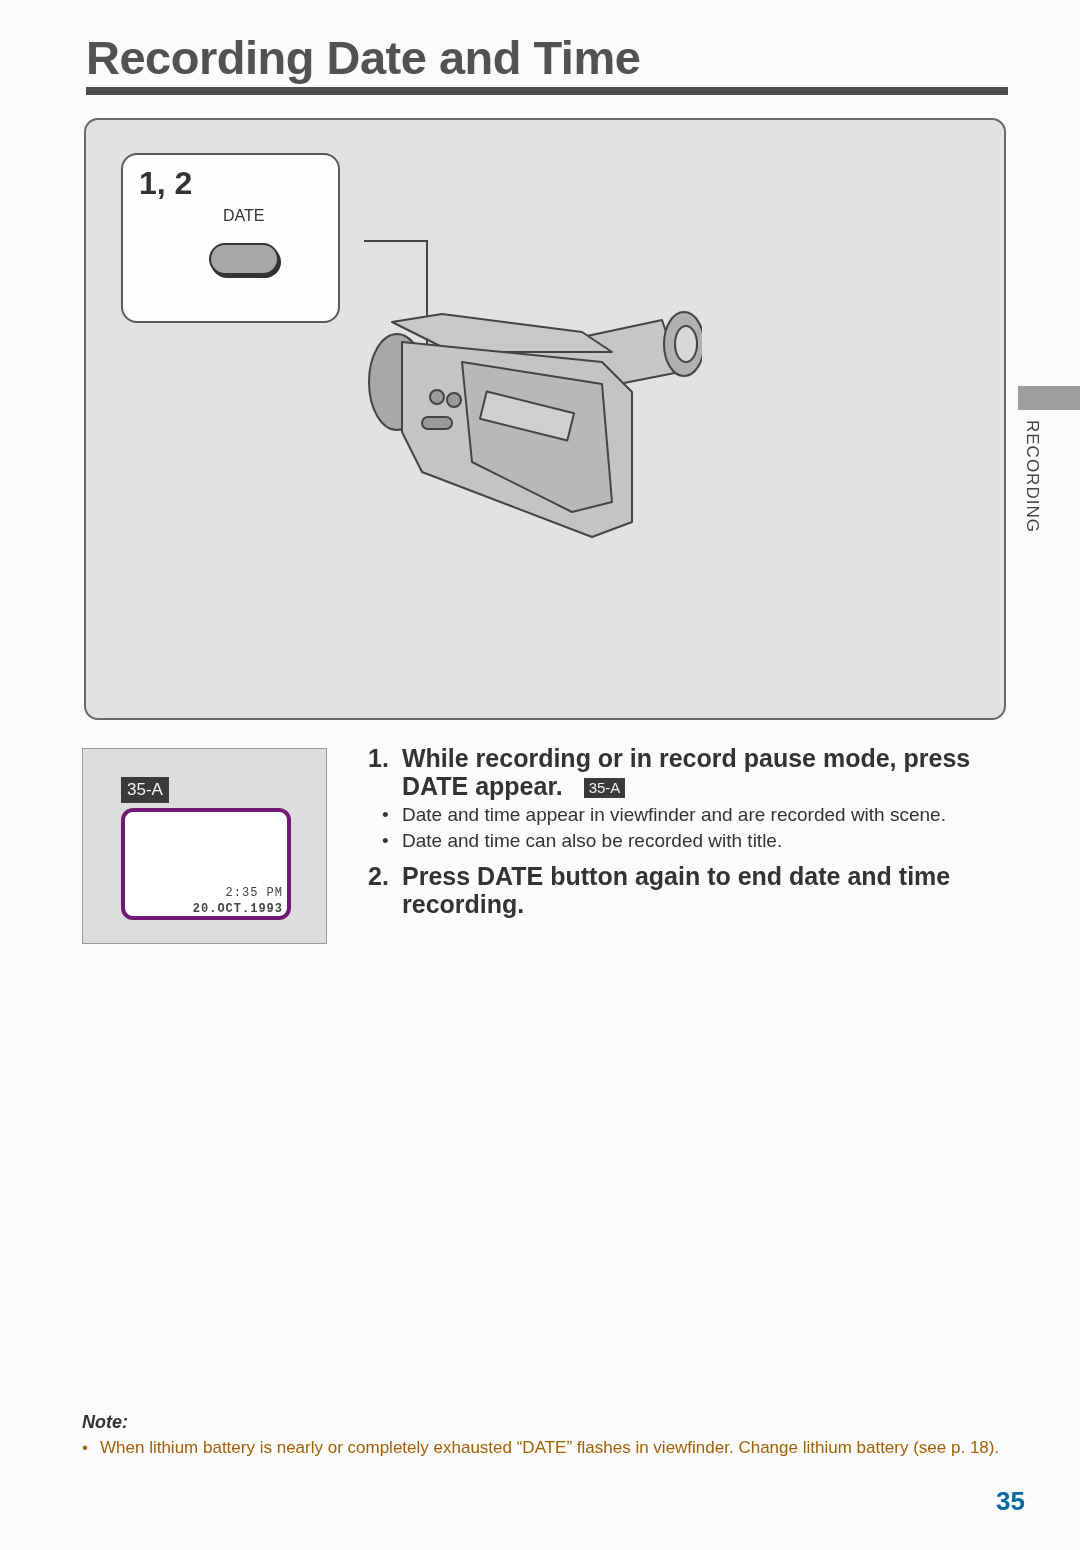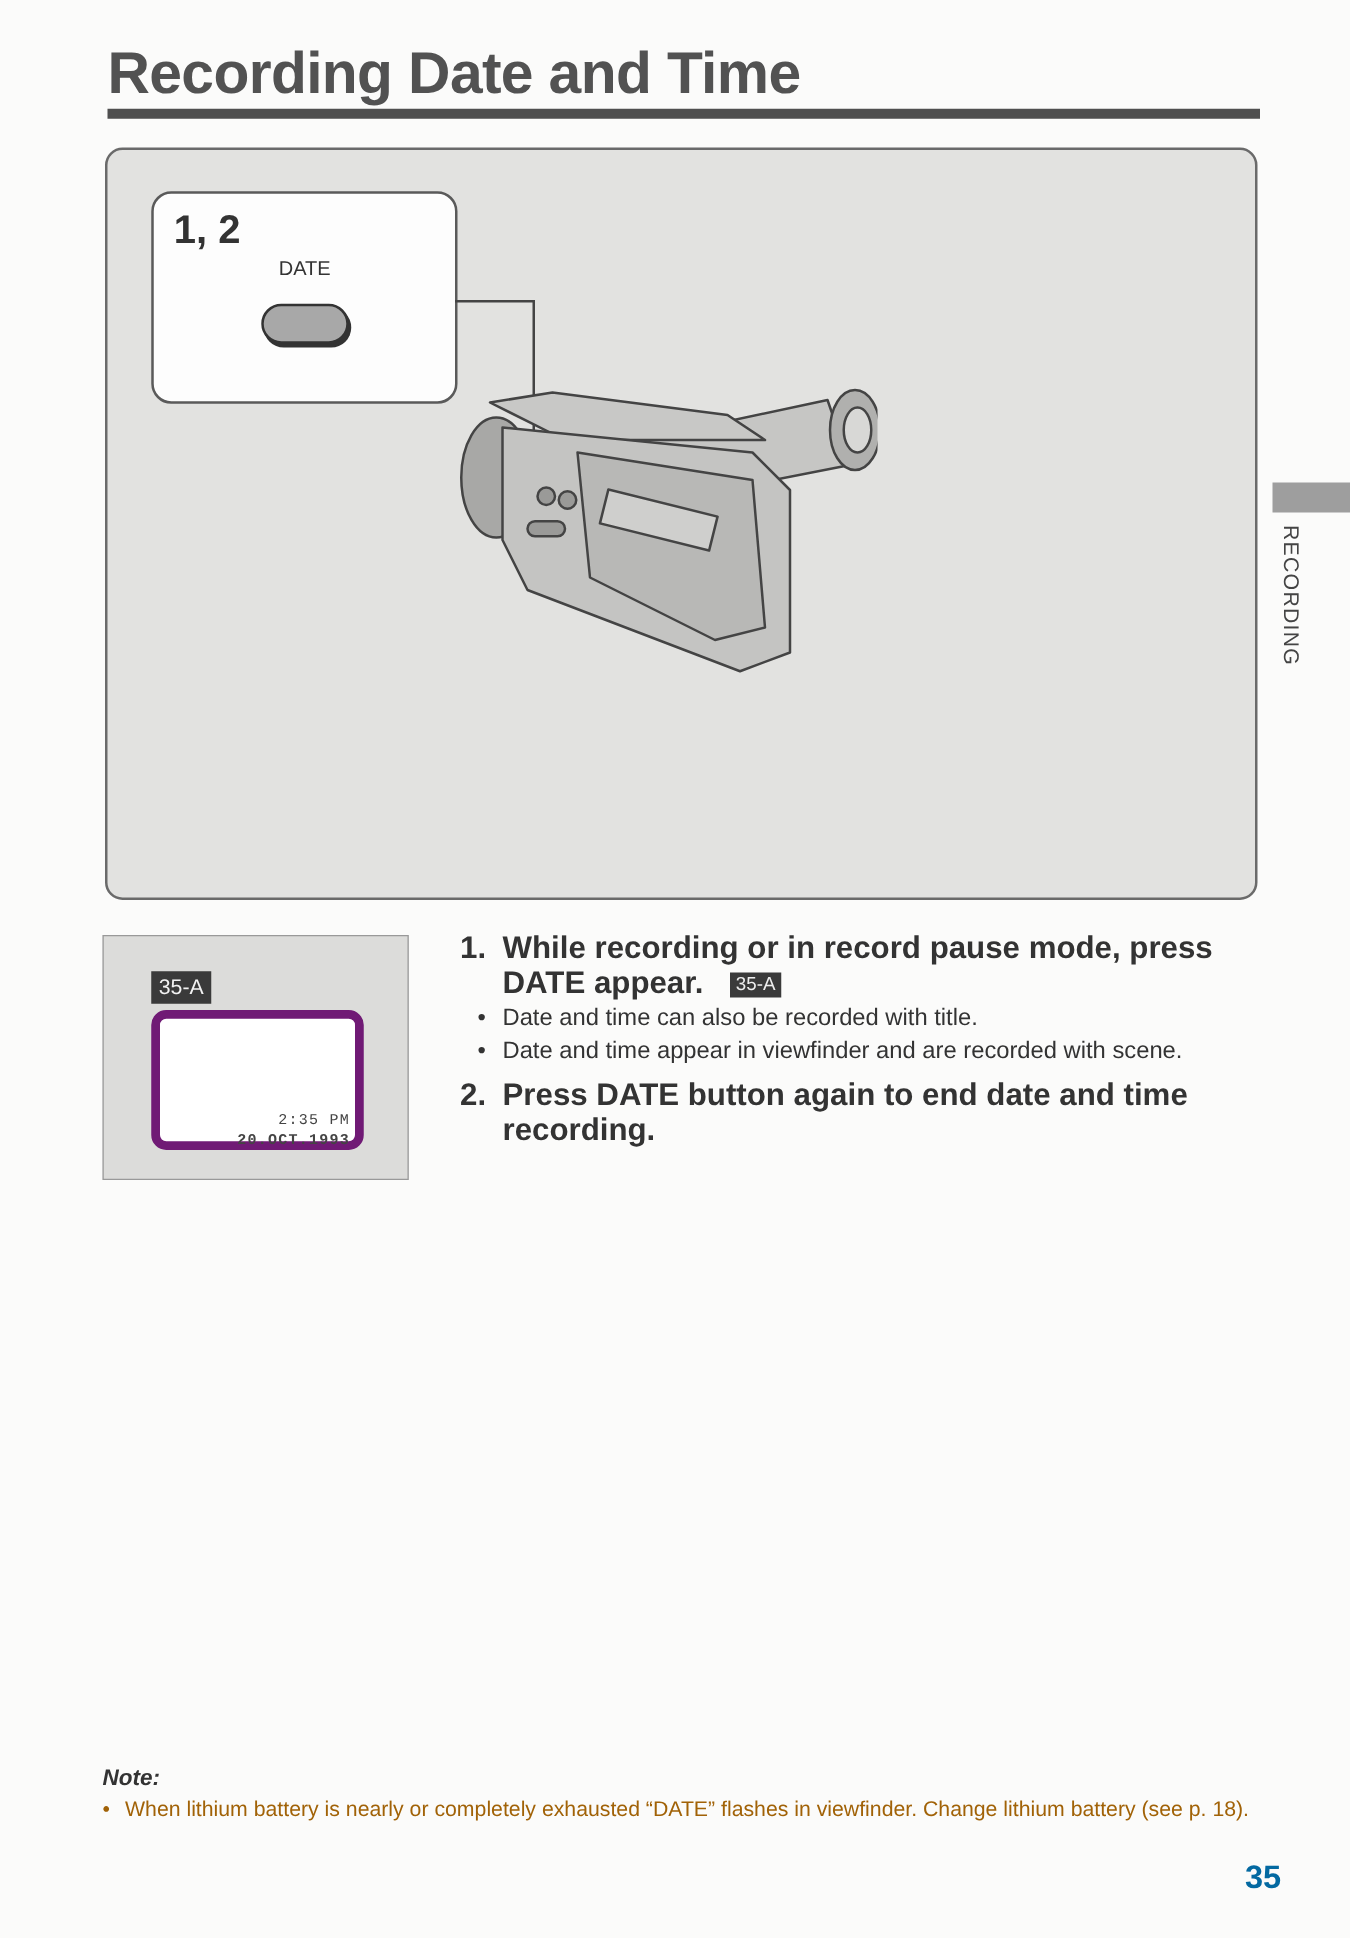--- a/index.html
+++ b/index.html
@@ -17,21 +17,21 @@
   .title-rule {
     position: absolute; left: 86px; top: 87px; width: 922px; height: 8px;
     background: #4f4f4f;
   }
   .illustration {
     position: absolute; left: 84px; top: 118px; width: 922px; height: 602px;
     background: #e2e2e0; border: 2px solid #6a6a6a; border-radius: 14px;
     box-sizing: border-box;
   }
   .callout {
-    position: absolute; left: 121px; top: 153px; width: 245px; height: 170px;
+    position: absolute; left: 121px; top: 153px; width: 219px; height: 170px;
     background: #fdfdfd; border: 2px solid #5a5a5a; border-radius: 16px;
     box-sizing: border-box;
   }
   .callout .steps {
     position: absolute; left: 16px; top: 10px; font-size: 32px; font-weight: bold; color: #333;
   }
   .callout .btn-label {
     position: absolute; left: 100px; top: 52px; font-size: 16px; color: #333;
   }
   .date-btn {
@@ -55,21 +55,21 @@
   .vf-panel {
     position: absolute; left: 82px; top: 748px; width: 245px; height: 196px;
     background: #dcdcda; border: 1px solid #999; box-sizing: border-box;
   }
   .vf-badge {
     position: absolute; left: 38px; top: 28px; background: #3a3a3a; color: #f2f2f2;
     font-size: 17px; padding: 3px 6px; line-height: 20px;
   }
   .vf-screen {
     position: absolute; left: 38px; top: 59px; width: 170px; height: 112px;
-    background: #ffffff; border: 7px solid #701a75; border-radius: 12px; box-sizing: border-box;
+    background: #ffffff; border: 4px solid #701a75; border-radius: 12px; box-sizing: border-box;
   }
   .vf-time, .vf-date {
     position: absolute; right: 4px; font-family: "Liberation Mono", monospace;
     font-size: 12px; color: #444; letter-spacing: 1px;
   }
   .vf-time { top: 74px; }
   .vf-date { top: 90px; font-weight: bold; }
   .instr { position: absolute; left: 368px; top: 744px; width: 640px; }
   .step { font-size: 25px; font-weight: bold; color: #333; line-height: 28px; display: flex; }
   .step .num { width: 34px; flex: none; }
@@ -145,22 +145,22 @@
 
 <div class="instr">
   <div class="step">
     <span class="num">1.</span>
     <span>
       <span>While recording or in record pause mode, press DATE appear.</span>
       <span class="badge-inline">35-A</span>
     </span>
   </div>
   <ul class="bullets">
+    <li>Date and time appear in viewfinder and are recorded with scene.</li>
     <li>Date and time can also be recorded with title.</li>
-    <li>Date and time appear in viewfinder and are recorded with scene.</li>
   </ul>
   <div class="step step2">
     <span class="num">2.</span>
     <span>Press DATE button again to end date and time recording.</span>
   </div>
 </div>
 
 <div class="note-head">Note:</div>
 <div class="note-body">When lithium battery is nearly or completely exhausted “DATE” flashes in viewfinder.  Change lithium battery (see p. 18).</div>
 

